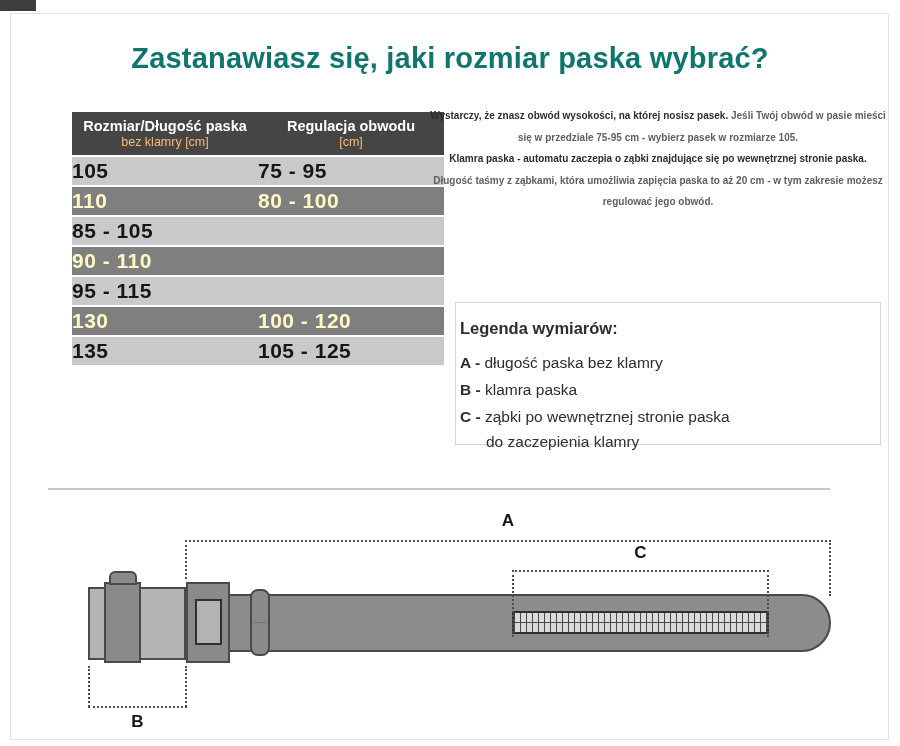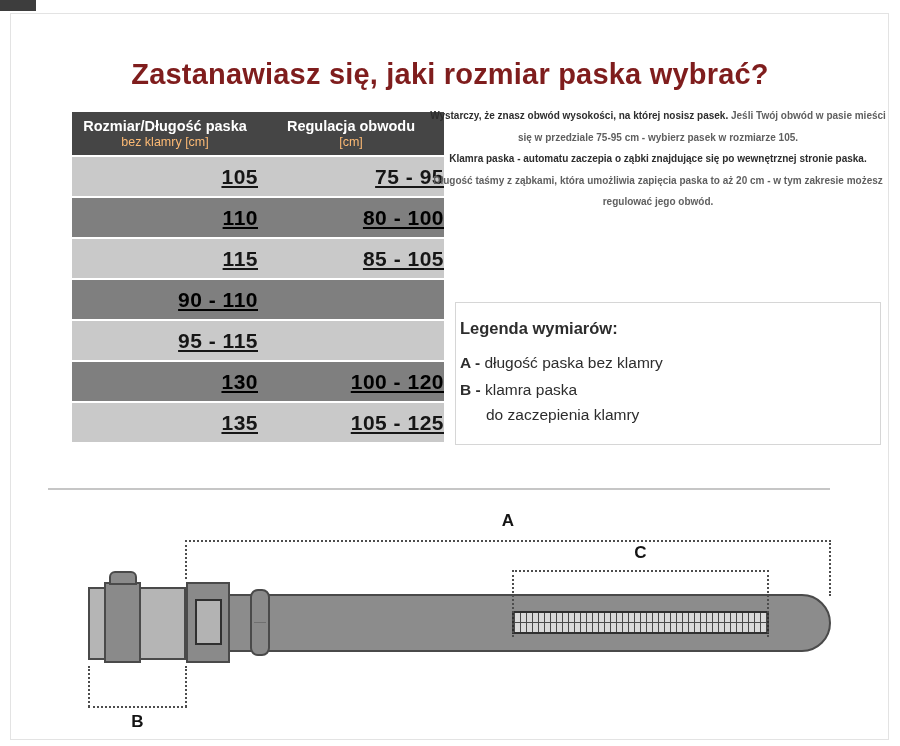--- a/index.html
+++ b/index.html
@@ -2,32 +2,32 @@
 <html><head>
 <meta charset="utf-8">
 <style>
   * { margin: 0; padding: 0; box-sizing: border-box; }
   body { background: #ffffff; font-family: "Liberation Sans", "DejaVu Sans", sans-serif; }
   .canvas { position: relative; width: 900px; height: 746px; background: #fff; overflow: hidden; }
 
   .outer-frame { position: absolute; left: 10px; top: 13px; width: 879px; height: 727px; border: 1px solid #e3e3e3; }
   .corner-bar { position: absolute; left: 0; top: 0; width: 36px; height: 11px; background: #3d3d3d; }
 
-  .page-title { position: absolute; left: 0; top: 58px; width: 100%; text-align: center;
-    font-size: 29px; font-weight: bold; color: #7f1d1d; letter-spacing: 0.2px; }
+  .page-title { position: absolute; left: 0; top: 42px; width: 100%; text-align: center;
+    font-size: 29px; font-weight: bold; color: #0f766e; letter-spacing: 0.2px; }
 
   
   .size-table { position: absolute; left: 72px; top: 112px; width: 372px; }
   .thead { display: flex; background: #454545; height: 43px; color: #fff; text-align: center; }
   .th { width: 50%; padding-top: 6px; }
   .th .l1 { font-size: 14.5px; font-weight: bold; line-height: 17px; }
   .th .l2 { font-size: 12.5px; font-weight: normal; line-height: 14px; color: #fdba74; }
-  .trow { display: flex; height: 39px; margin-top: 2px; align-items: center; text-align: right; text-decoration: underline; }
+  .trow { display: flex; height: 28px; margin-top: 2px; align-items: center; text-align: left; }
   .trow.light { background: #c9c9c9; color: #161616; }
-  .trow.dark  { background: #7f7f7f; color: #000000; }
+  .trow.dark  { background: #7f7f7f; color: #fef9c3; }
   .td { width: 50%; font-size: 21px; font-weight: bold; letter-spacing: 0.5px; }
 
   
   .description { position: absolute; left: 430px; top: 105px; width: 456px; text-align: center;
     font-size: 10px; font-weight: bold; line-height: 21.5px; }
   .seg-dark { color: #2d2d2d; }
   .seg-gray { color: #5f5f5f; }
 
   
   .legend-box { position: absolute; left: 455px; top: 302px; width: 426px; height: 143px;
@@ -92,21 +92,20 @@
     </div>
     <div class="trow light">
       <div class="td">105</div>
       <div class="td">75 - 95</div>
     </div>
     <div class="trow dark">
       <div class="td">110</div>
       <div class="td">80 - 100</div>
     </div>
     <div class="trow light">
-      <div class="td">115</div>
       <div class="td">85 - 105</div>
     </div>
     <div class="trow dark">
       <div class="td">90 - 110</div>
     </div>
     <div class="trow light">
       <div class="td">95 - 115</div>
     </div>
     <div class="trow dark">
       <div class="td">130</div>
@@ -128,20 +127,24 @@
 
   <div class="legend-box">
     <div class="legend-heading">Legenda wymiarów:</div>
     <div class="legend-item">
       <span class="legend-letter">A -</span>
       <span>długość paska bez klamry</span>
     </div>
     <div class="legend-item">
       <span class="legend-letter">B -</span>
       <span>klamra paska</span>
+    </div>
+    <div class="legend-item">
+      <span class="legend-letter">C -</span>
+      <span>ząbki po wewnętrznej stronie paska</span>
     </div>
     <div class="legend-cont">do zaczepienia klamry</div>
   </div>
 
   <div class="divider"></div>
 
   <div>
 
     <div class="belt-strap"></div>
     <div class="teeth-strip"></div>

